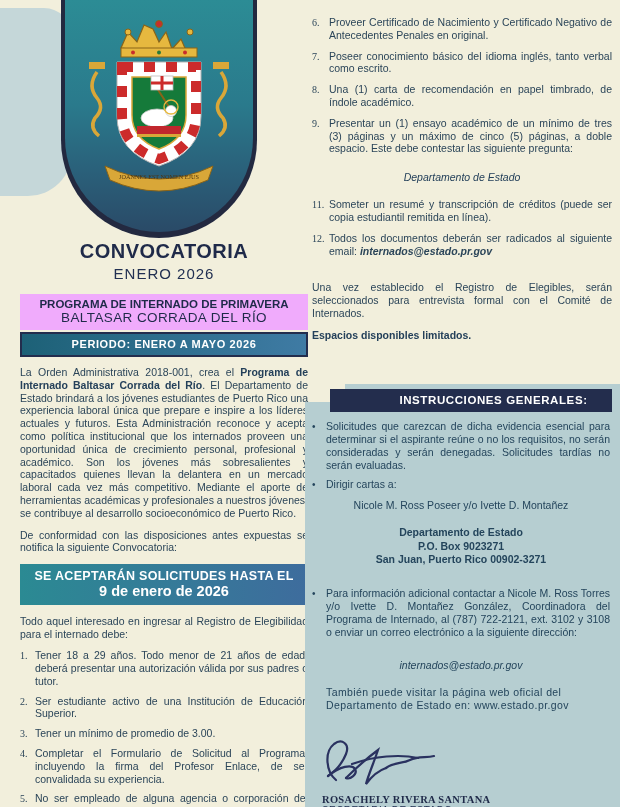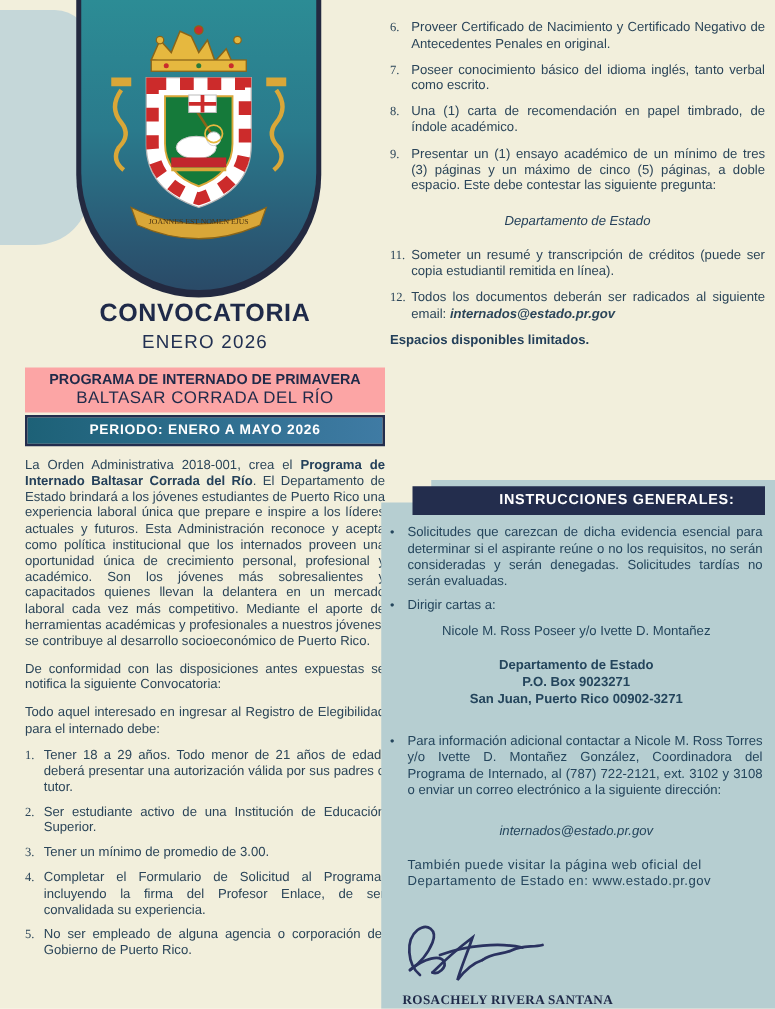--- a/index.html
+++ b/index.html
@@ -28,21 +28,21 @@
     background:linear-gradient(180deg,#2c8c95 0%, #2a7a8c 45%, #2a5f79 75%, #2a4a67 100%);
     border-radius:0 0 94px 94px;
   }
   .badge svg { display:block; margin:14px auto 0; }
 
   
   .left-col { position:absolute; left:20px; top:240px; width:288px; }
   .title1 { font-size:20px; font-weight:800; letter-spacing:0.5px; color:#1f2a49; text-align:center; }
   .title2 { font-size:15px; font-weight:500; letter-spacing:1px; color:#223052; text-align:center; margin:2px 0 12px; }
   .program-box {
-    background:#fca5a5; text-align:center; padding:4px 2px 5px; color:#1f2a49;
+    background:#f0abfc; text-align:center; padding:4px 2px 5px; color:#1f2a49;
   }
   .program-box .l1 { font-size:11.5px; font-weight:800; }
   .program-box .l2 { font-size:13.5px; font-weight:400; letter-spacing:0.4px; }
   .period-box {
     margin-top:2px; border:2px solid #232d4d;
     background:linear-gradient(90deg,#1d6177,#3f7ba4);
     color:#ffffff; text-align:center; font-size:11px; font-weight:700;
     letter-spacing:0.6px; padding:4px 0 5px;
   }
   .body-p { font-size:10.5px; line-height:12.8px; text-align:justify; margin-top:9px; }
@@ -155,20 +155,24 @@
       <div class="l1">PROGRAMA DE INTERNADO DE PRIMAVERA</div>
       <div class="l2">BALTASAR CORRADA DEL RÍO</div>
     </div>
 
     <div class="period-box">PERIODO:  ENERO A MAYO 2026</div>
 
     <p class="body-p"><span>La Orden Administrativa 2018-001, crea el </span><b>Programa de Internado Baltasar Corrada del Río</b><span>. El Departamento de Estado brindará a los jóvenes estudiantes de Puerto Rico una experiencia laboral única que prepare e inspire a los líderes actuales y futuros. Esta Administración reconoce y acepta como política institucional que los internados proveen una oportunidad única de crecimiento personal, profesional y académico. Son los jóvenes más sobresalientes y capacitados quienes llevan la delantera en un mercado laboral cada vez más competitivo. Mediante el aporte de herramientas académicas y profesionales a nuestros jóvenes, se contribuye al desarrollo socioeconómico de Puerto Rico.</span></p>
 
     <p class="body-p">De conformidad con las disposiciones antes expuestas se notifica la siguiente Convocatoria:</p>
 
+    <div class="deadline-box">
+      <div class="l1">SE ACEPTARÁN SOLICITUDES HASTA EL</div>
+      <div class="l2">9 de enero de 2026</div>
+    </div>
 
     <p class="req-intro">Todo aquel interesado en ingresar al Registro de Elegibilidad para el internado debe:</p>
 
     <div class="req-list">
       <div class="req-item">
         <span class="num">1.</span>
         <span class="txt">Tener 18 a 29 años. Todo menor de 21 años de edad, deberá presentar una autorización válida por sus padres o tutor.</span>
       </div>
       <div class="req-item">
         <span class="num">2.</span>
@@ -213,20 +217,21 @@
 
     <div class="req-item">
       <span class="num">11.</span>
       <span class="txt">Someter un resumé y transcripción de créditos (puede ser copia estudiantil remitida en línea).</span>
     </div>
     <div class="req-item">
       <span class="num">12.</span>
       <span class="txt"><span>Todos los documentos deberán ser radicados al siguiente email: </span><i class="email">internados@estado.pr.gov</i></span>
     </div>
 
+    <p class="closing-p">Una vez establecido el Registro de Elegibles, serán seleccionados para entrevista formal con el Comité de Internados.</p>
     <p class="closing-b">Espacios disponibles limitados.</p>
   </div>
 
   <div class="instr-strip"></div>
   <div class="instr-bg"></div>
   <div class="instr-banner">INSTRUCCIONES GENERALES:</div>
 
   <div class="instr-content">
     <div class="bullet-item">
       <span class="b">•</span>

